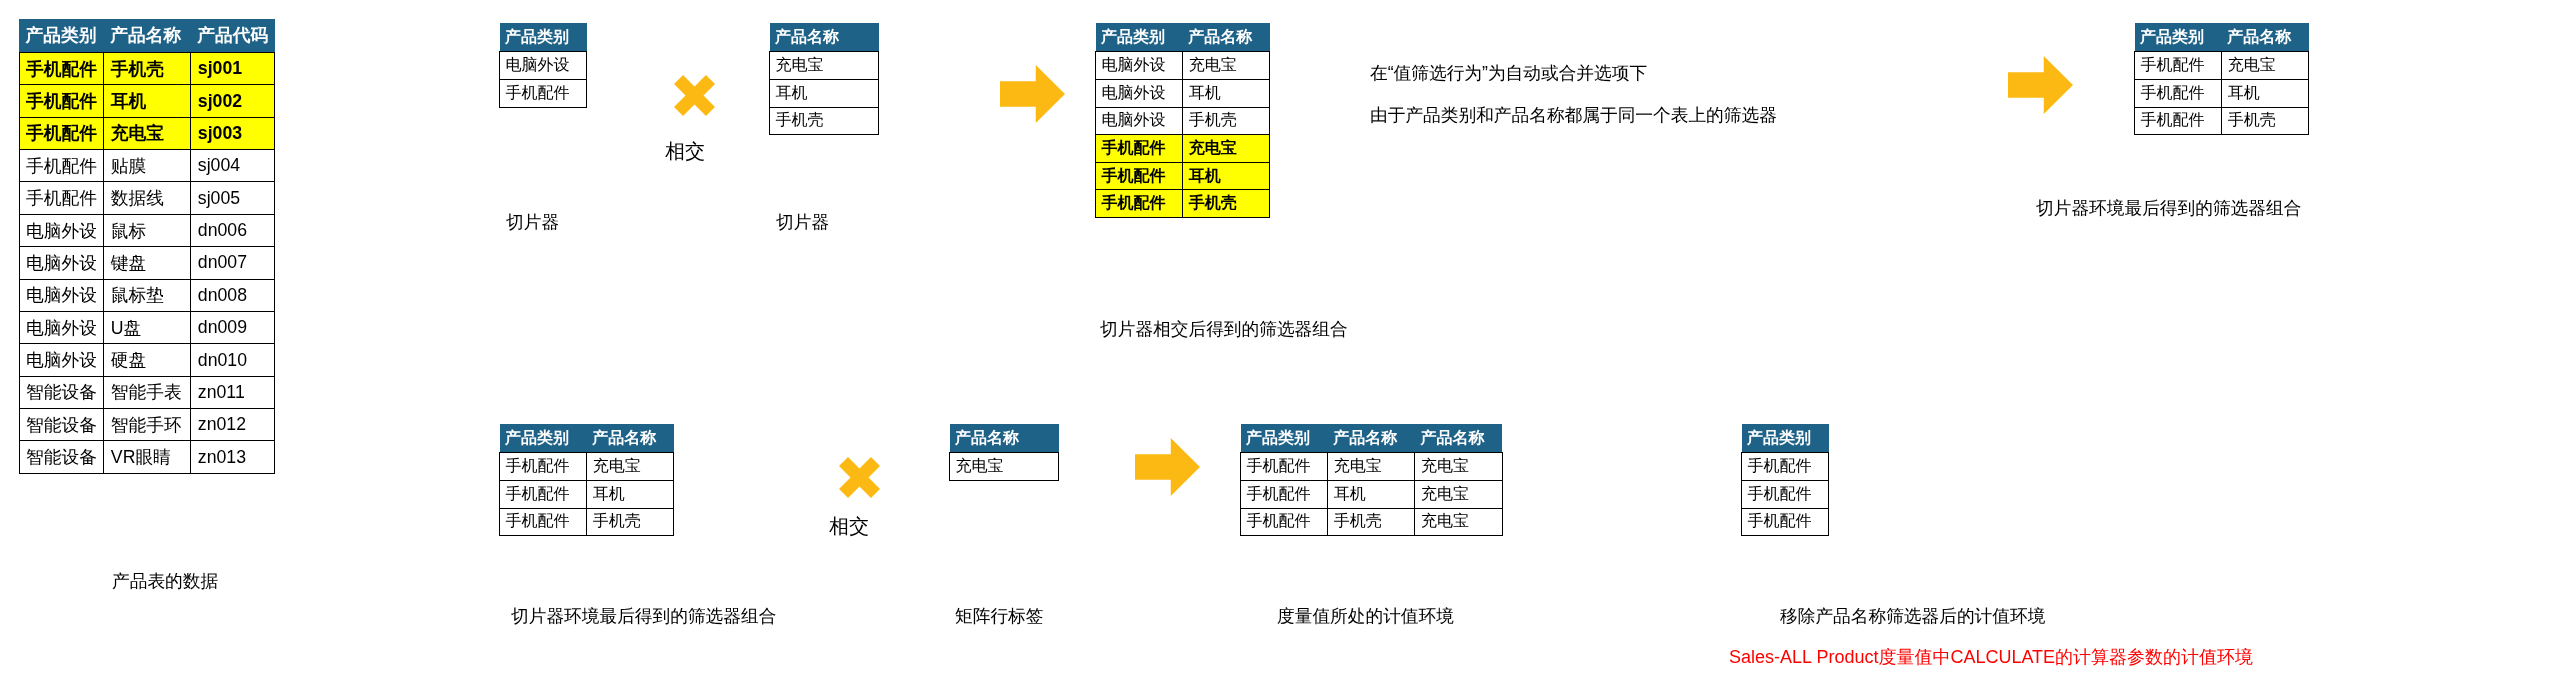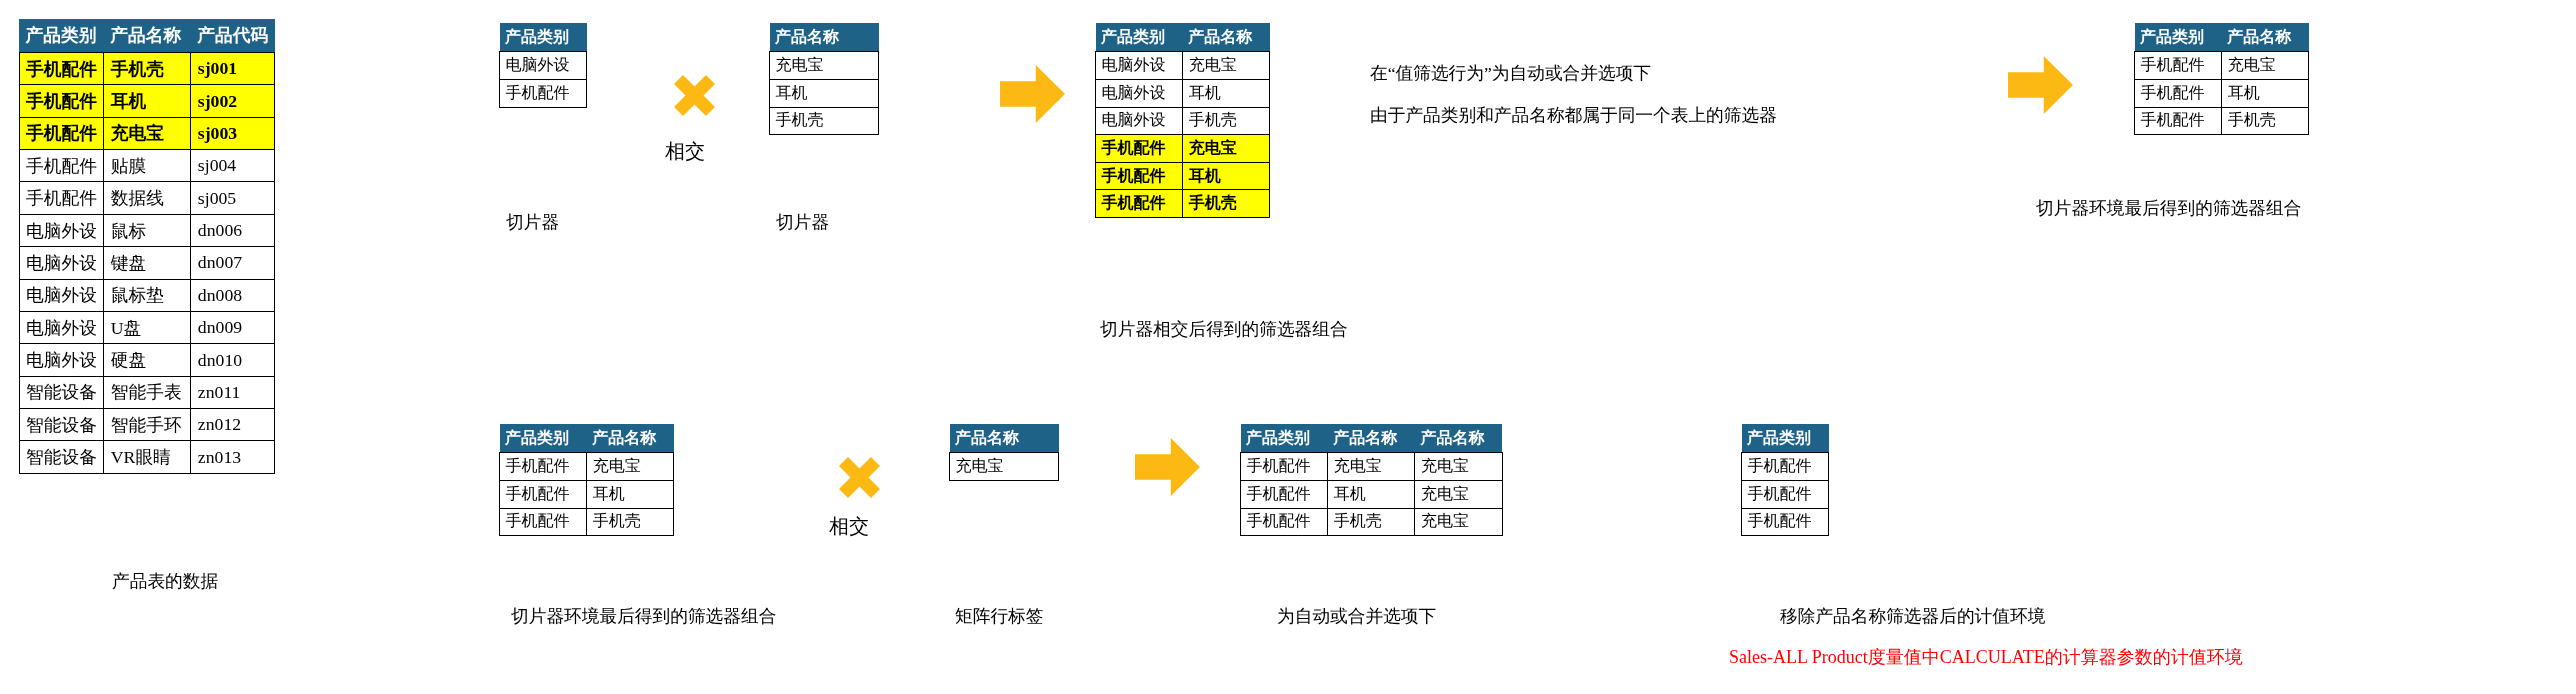--- a/index.html
+++ b/index.html
@@ -3,21 +3,21 @@
 <meta charset="utf-8">
 <style>
   html,body{margin:0;padding:0;}
   body{
     width:2576px;height:694px;
     background:#ffffff;
     font-family:"Liberation Sans","DejaVu Sans",sans-serif;
     overflow:hidden;
     position:relative;
   }
-  .canvas{position:relative;width:2576px;height:694px;font-family:Liberation Serif, serif;}
+  .canvas{position:relative;width:2576px;height:694px;}
   .abs{position:absolute;}
 
   
   table.tbl{border-collapse:collapse;table-layout:fixed;}
   table.tbl th{
     background:#1F6288;
     color:#ffffff;
     font-weight:bold;
     text-align:left;
     white-space:nowrap;
@@ -337,21 +337,21 @@
             <td class="w-name">充电宝</td>
           </tr>
           <tr>
             <td class="w-cat">手机配件</td>
             <td class="w-name">手机壳</td>
             <td class="w-name">充电宝</td>
           </tr>
         </tbody>
     </table>
   </div>
-  <div class="abs cap" style="left:1277px;top:604px;">为自动或合并选项下</div>
+  <div class="abs cap" style="left:1277px;top:604px;">度量值所处的计值环境</div>
 
   <div class="abs" style="left:1741px;top:424px;">
     <table class="tbl t-s">
       <thead>
         <tr>
           <th class="w-cat">产品类别</th>
         </tr>
       </thead>
       <tbody>
           <tr>

